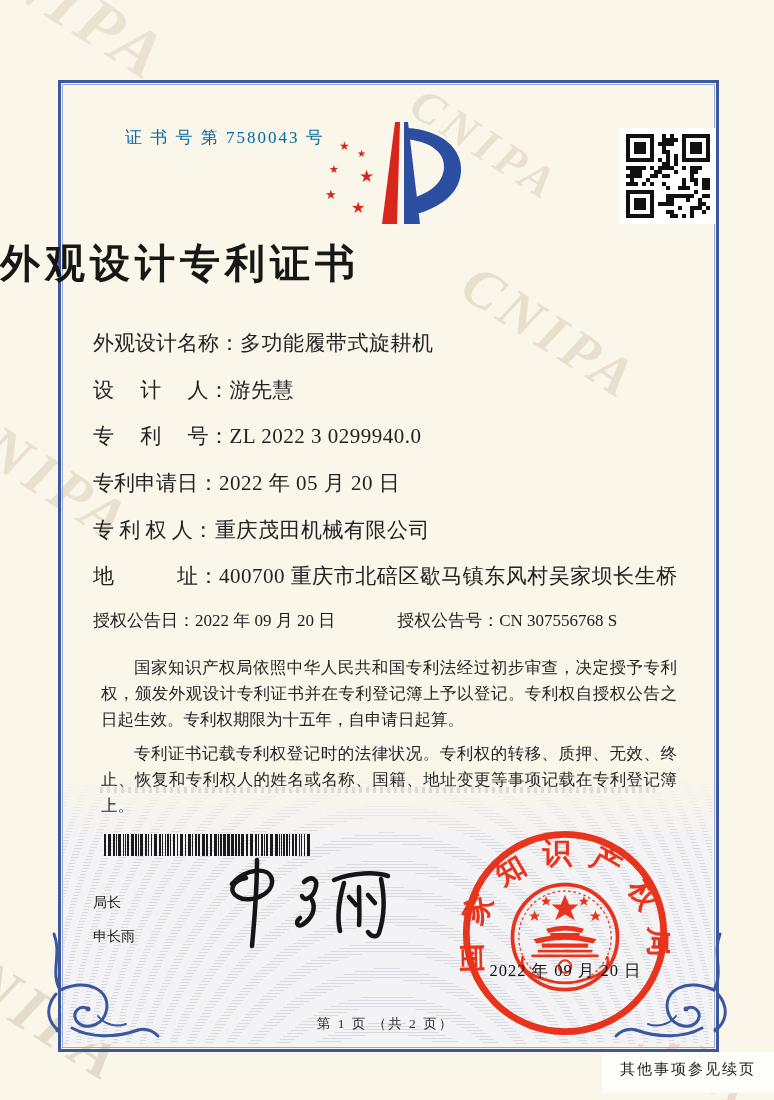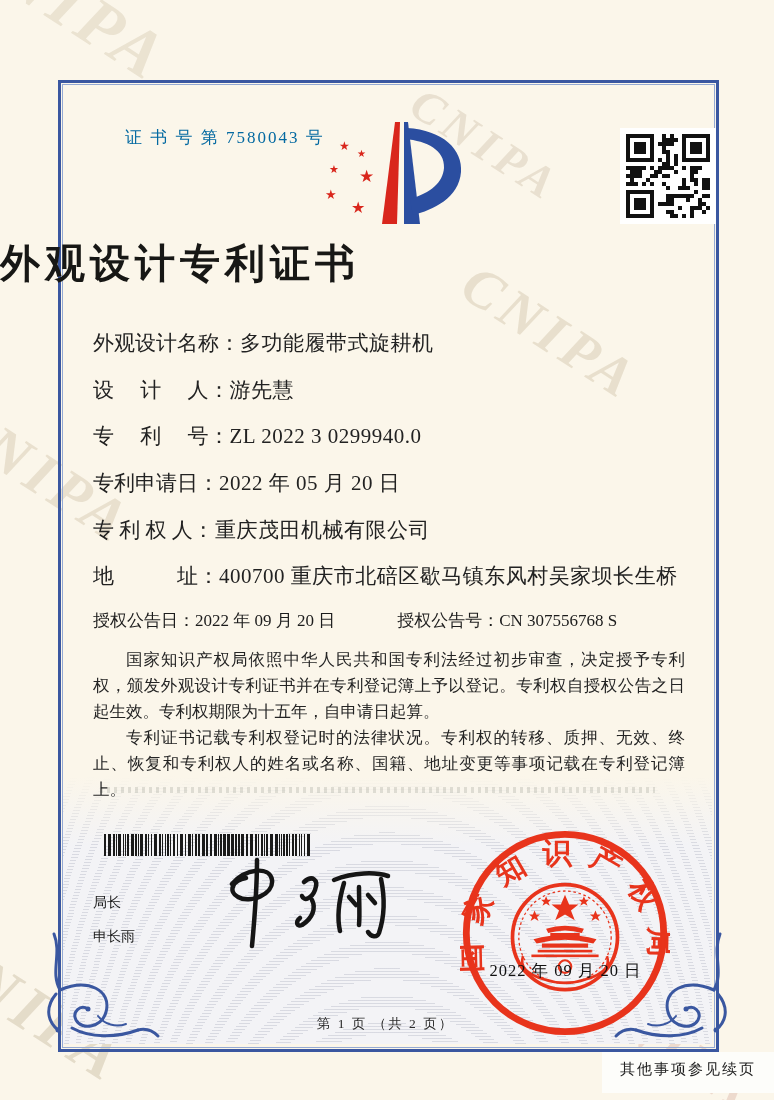--- a/index.html
+++ b/index.html
@@ -80,21 +80,21 @@
   .row .lab{display:inline-block;min-width:122px;}
   .row .val{letter-spacing:0.5px;}
   .grantrow{position:absolute;left:93px;top:609px;width:600px;font-size:17px;z-index:3;display:flex;white-space:nowrap;}
   .grantrow .pair2{margin-left:62px;}
   
   .bodytext{
     position:absolute;left:93px;top:647px;width:592px;z-index:3;
     font-size:16.5px;line-height:26px;color:#242424;
     text-align:justify;
   }
-  .bodytext p{margin:0;text-indent:2em;}
+  .bodytext p{margin:8px;text-indent:2em;}
   
   .barcode{position:absolute;left:104px;top:834px;z-index:3;}
   .signer{position:absolute;left:93px;top:894px;z-index:3;font-size:14px;color:#1a1a1a;}
   .signer .s1{display:block;}
   .signer .s2{display:block;margin-top:16px;}
   .signature{position:absolute;left:216px;top:852px;z-index:4;}
   .seal{position:absolute;left:460px;top:828px;width:210px;height:210px;z-index:3;}
   .sealdate{
     position:absolute;left:468px;top:960px;width:195px;z-index:4;
     text-align:center;font-size:16.5px;color:#111;letter-spacing:1px;white-space:nowrap;

